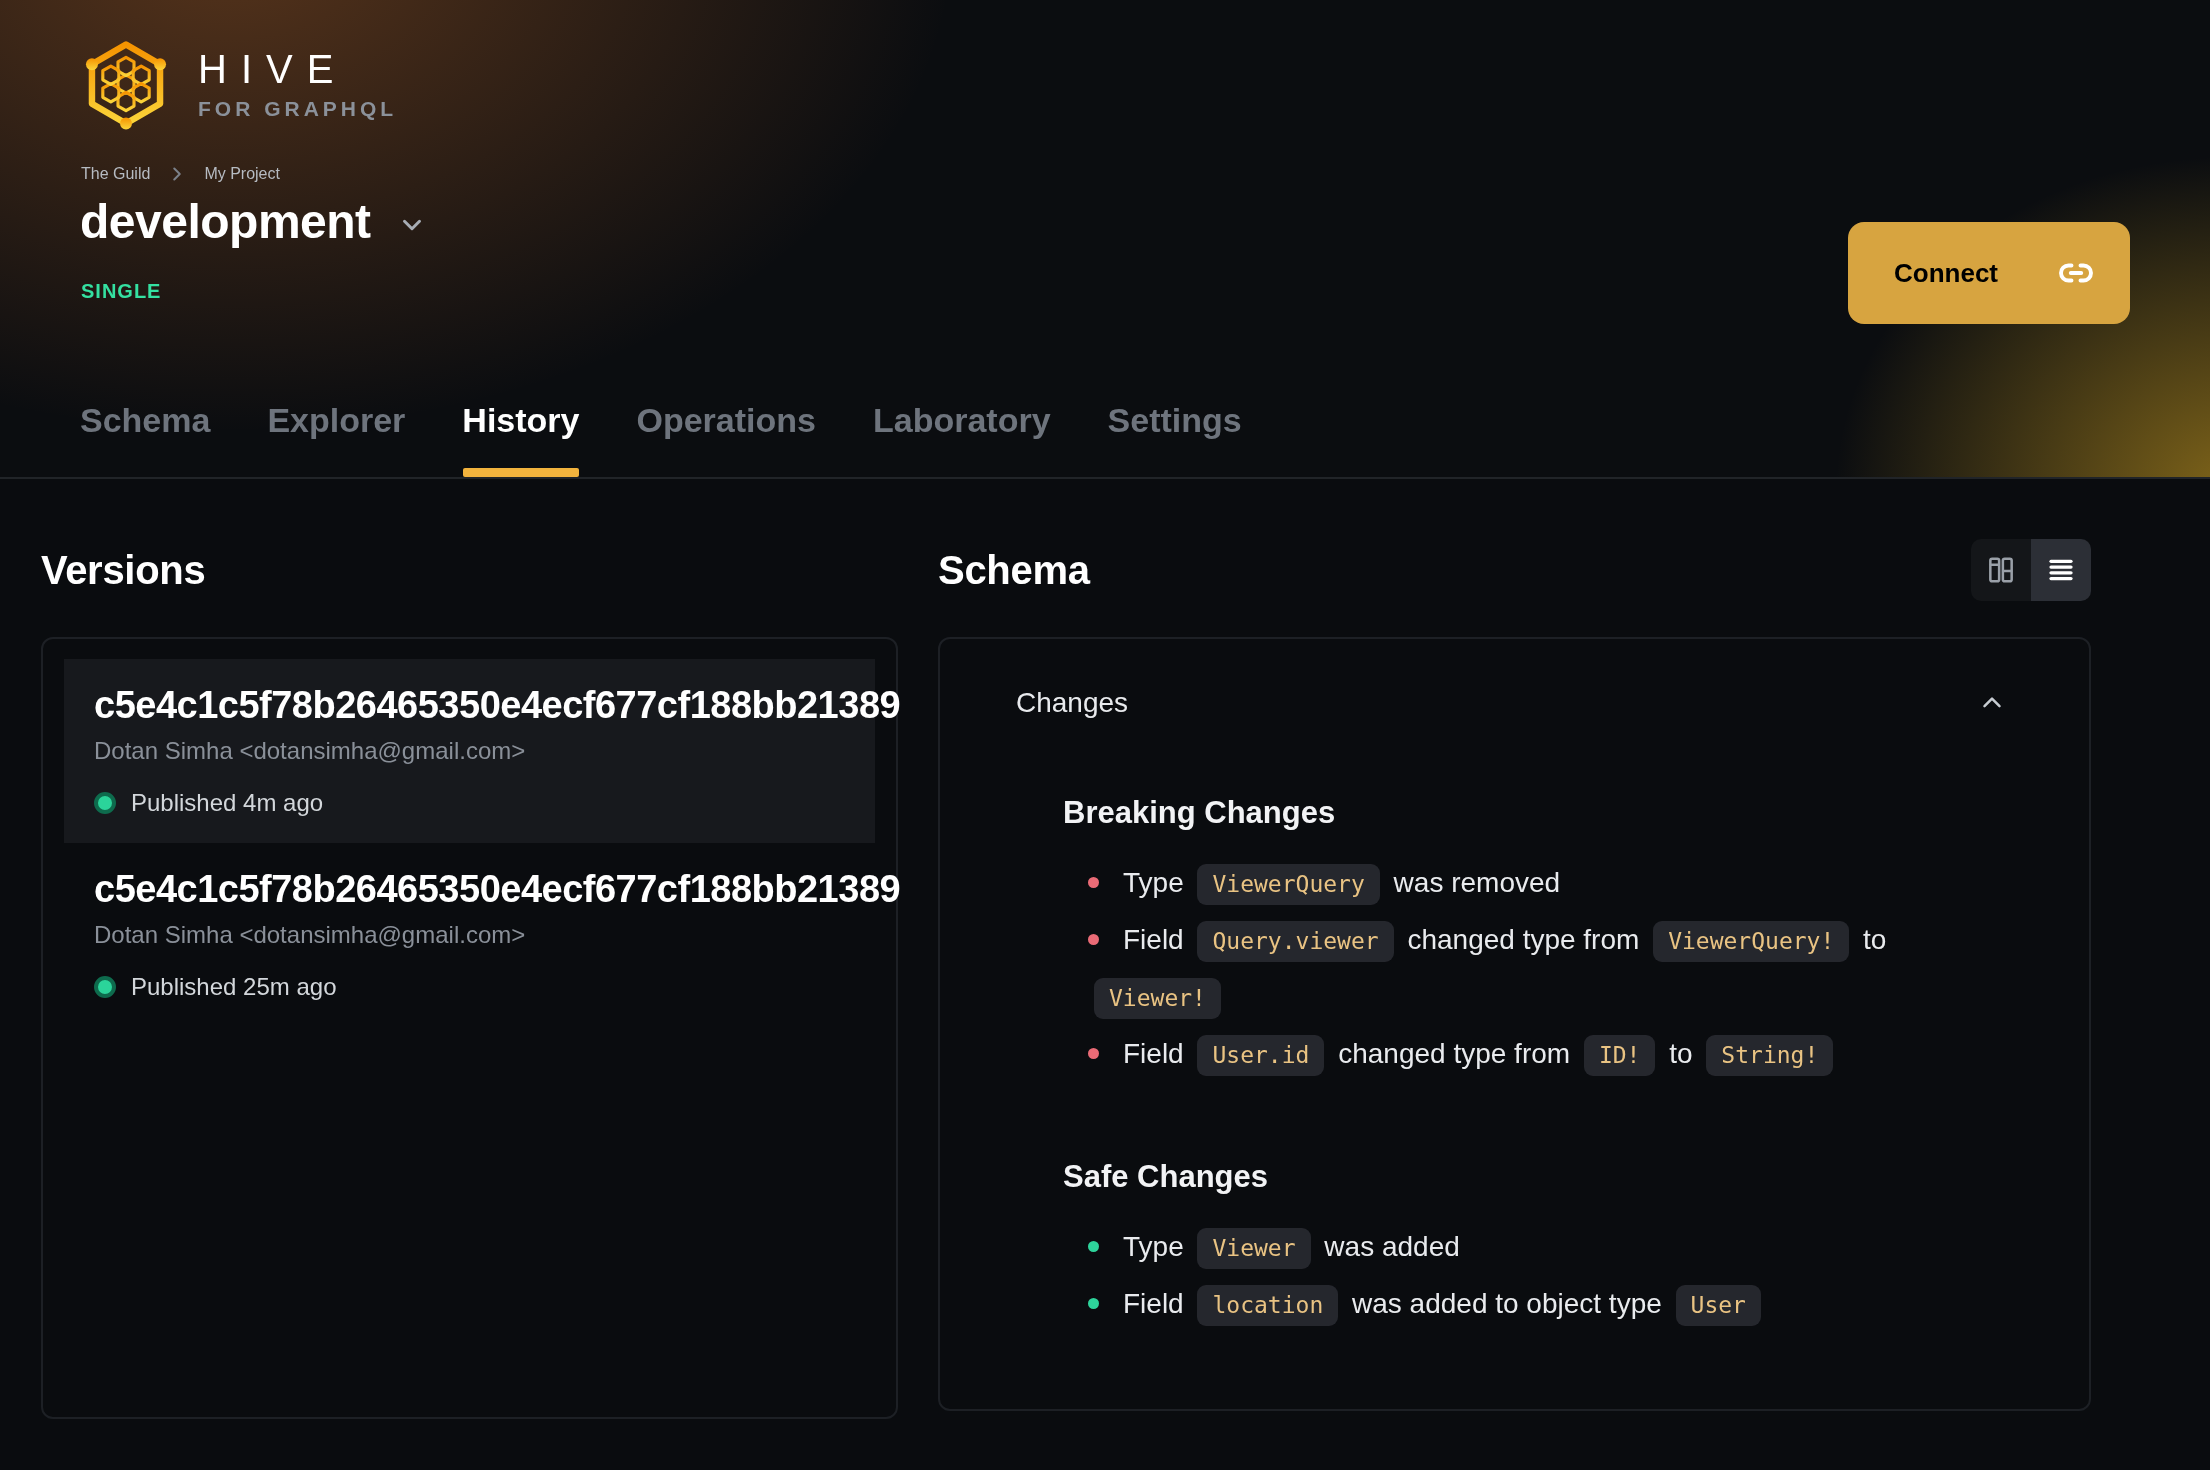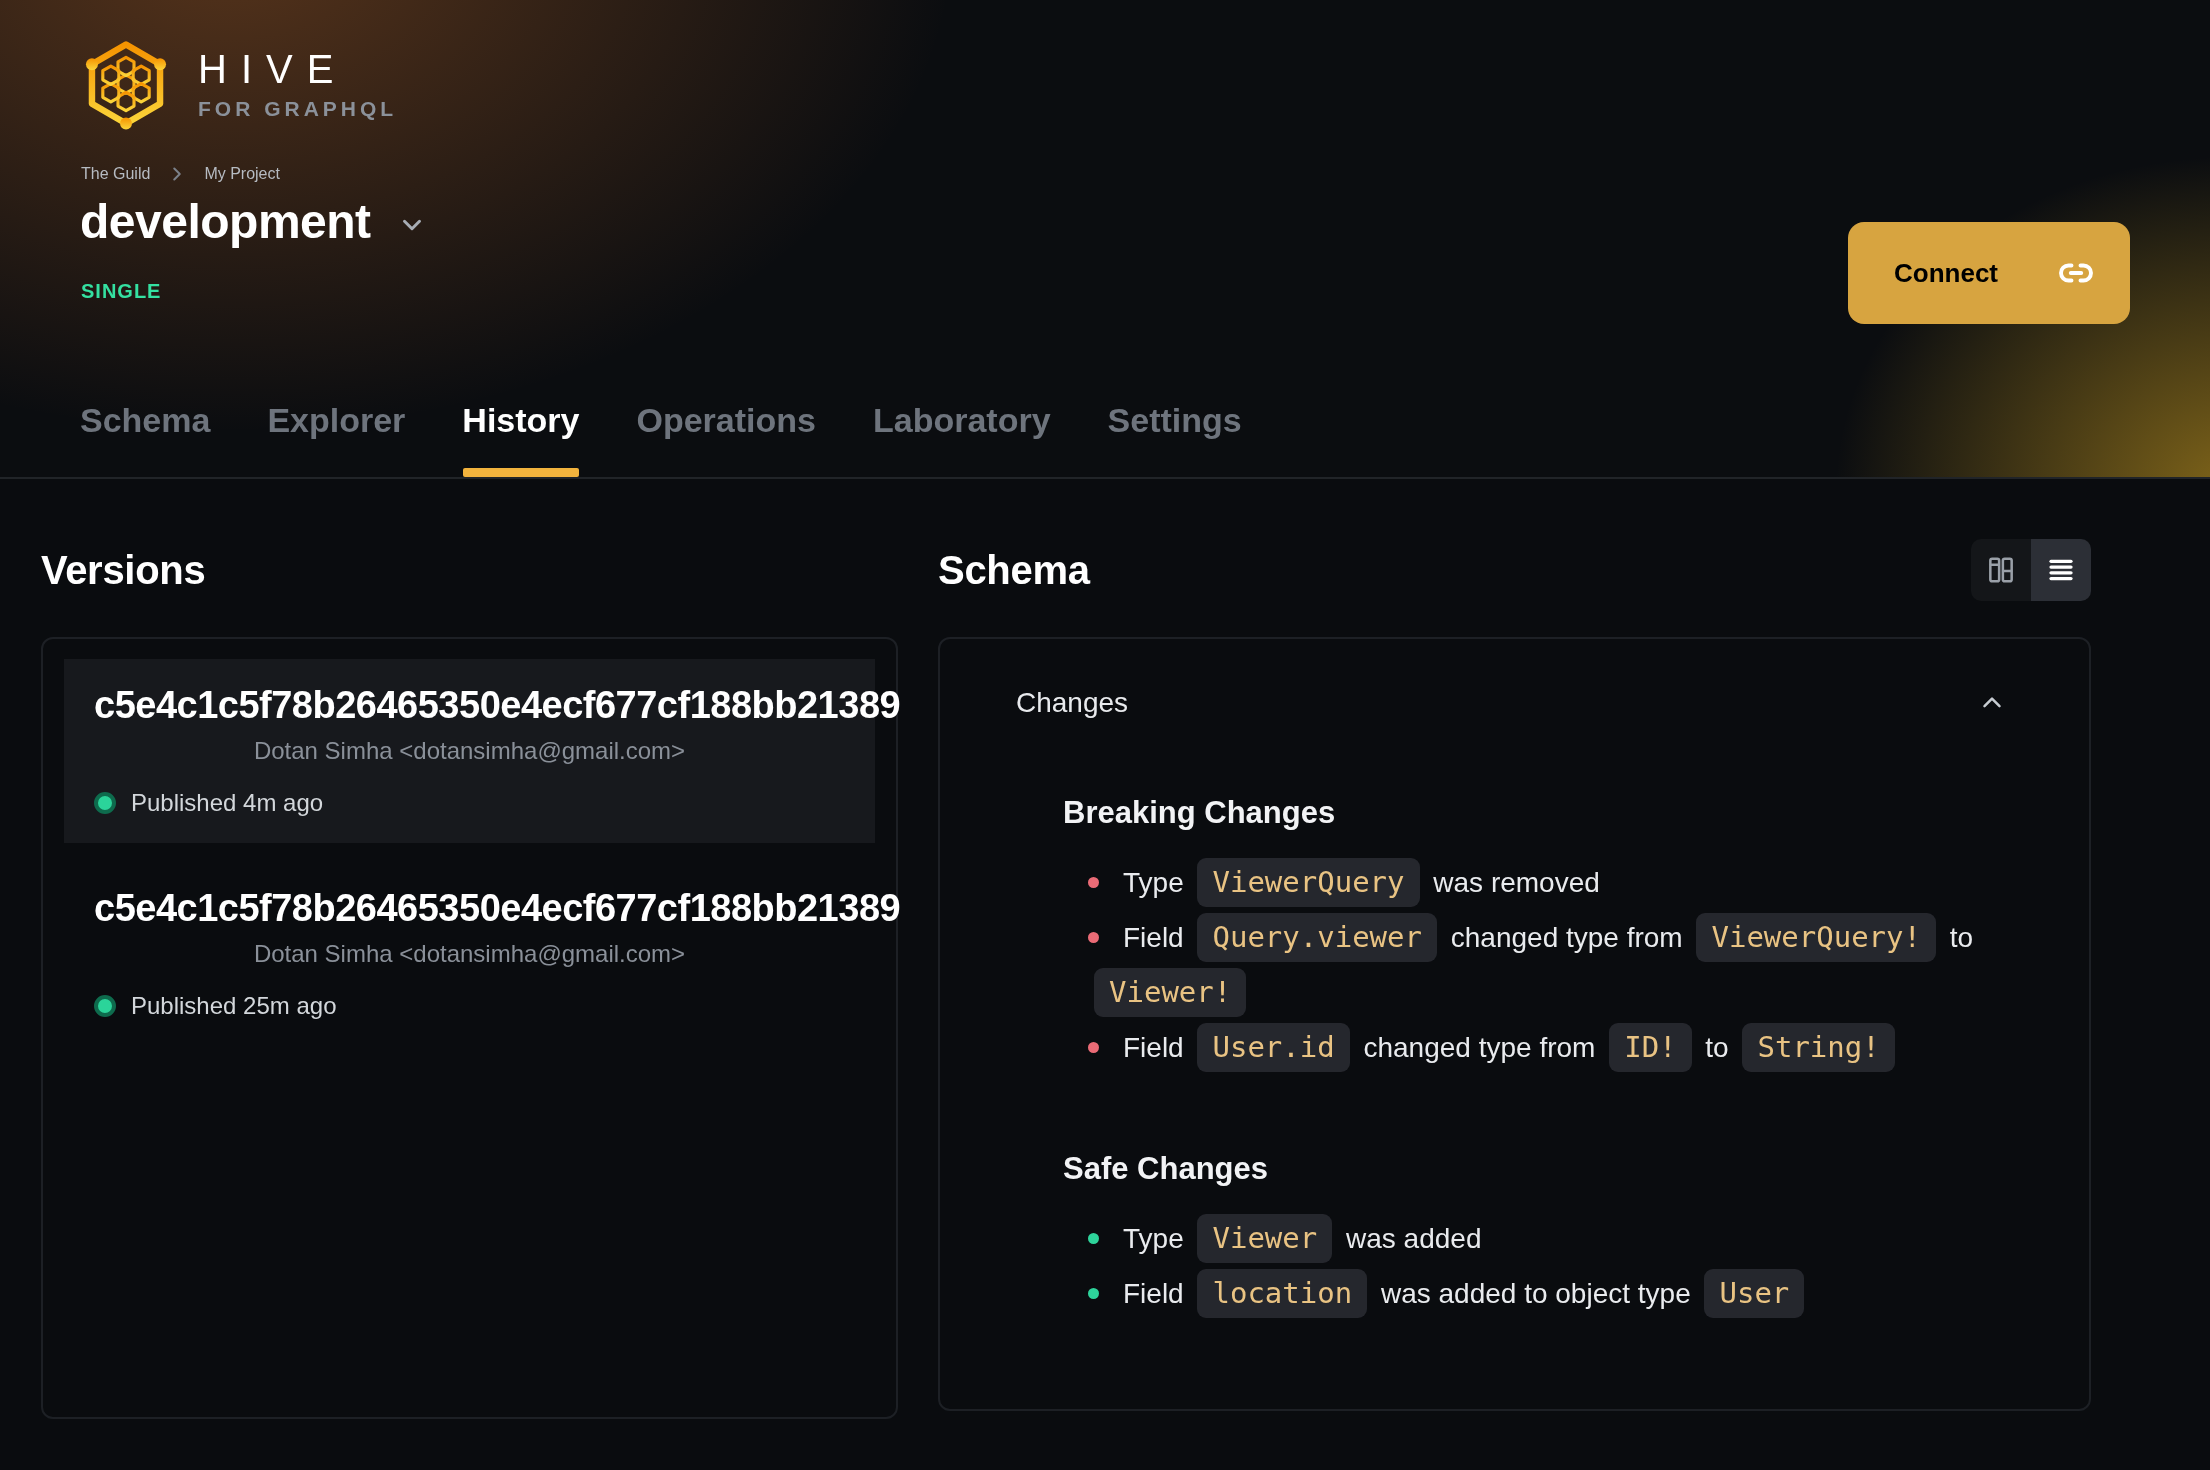--- a/index.html
+++ b/index.html
@@ -61,21 +61,21 @@
   .col-head{ height:62px; display:flex; align-items:center; justify-content:space-between; margin-bottom:36px; }
   .col-head h2{ font-size:40px; font-weight:700; color:#ffffff; letter-spacing:-0.3px;}
   
   .view-toggle{ display:flex; border-radius:10px; overflow:hidden; height:62px;}
   .toggle-btn{ width:60px; height:62px; display:flex; align-items:center; justify-content:center; border:none; cursor:pointer; }
   .toggle-btn.inactive{ background:#141619; color:#9aa0a8; }
   .toggle-btn.active{ background:#2c2f36; color:#ffffff; }
   
   .panel{ border:2px solid #1d2025; border-radius:12px; }
   .versions-panel{ height:782px; padding:20px 21px; }
-  .version-card{ border-radius:0; padding:24px 30px 26px; cursor:pointer; margin-bottom:19px;text-align:center;}
+  .version-card{ border-radius:0; padding:24px 30px 26px; cursor:pointer; margin-bottom:0;}
   .version-card.selected{ background:#17191d; }
   .version-hash{ font-size:38px; font-weight:700; color:#ffffff; line-height:44px; margin-bottom:10px; letter-spacing:-0.5px;}
   .version-author{ font-size:24px; color:#8a9099; line-height:28px; margin-bottom:24px;}
   .version-status{ display:flex; align-items:center; gap:15px; }
   .status-dot{ width:14px; height:14px; border-radius:50%; background:#2bd49a; border:4px solid #0e6b4d; width:22px; height:22px;}
   .status-text{ font-size:24px; color:#d3d7db; }
   
   .changes-panel{ height:774px; }
   .changes-header{
     display:flex; align-items:center; justify-content:space-between;
@@ -85,21 +85,21 @@
   .collapse-icon{ color:#c7ccd2; display:flex; }
   .changes-body{ padding:0 92px 0 123px; }
   .section-title{ font-size:31px; font-weight:600; color:#f2f3f5; margin:76px 0 24px; }
   .change-list{ list-style:none; margin-left:25px; }
   .change-item{ font-size:28px; line-height:55px; color:#e9ebee; }
   .bullet{ display:inline-block; width:11px; height:11px; border-radius:50%; margin-right:24px; vertical-align:middle; position:relative; top:-2px;}
   .bullet.breaking{ background:var(--breaking,#ea6b76); }
   .bullet.safe{ background:var(--safe,#2ed49b); }
   .code-chip{
     font-family:"DejaVu Sans Mono","Liberation Mono",monospace;
-    font-size:29px; color:var(--chip-text,#e9c383);
+    font-size:23px; color:var(--chip-text,#e9c383);
     background:var(--chip-bg,#25272d);
     border-radius:9px; padding:7px 15px 8px;
     margin:0 6px;
     white-space:nowrap;
   }
 </style>
 </head>
 <body>
 
 <div class="header">

